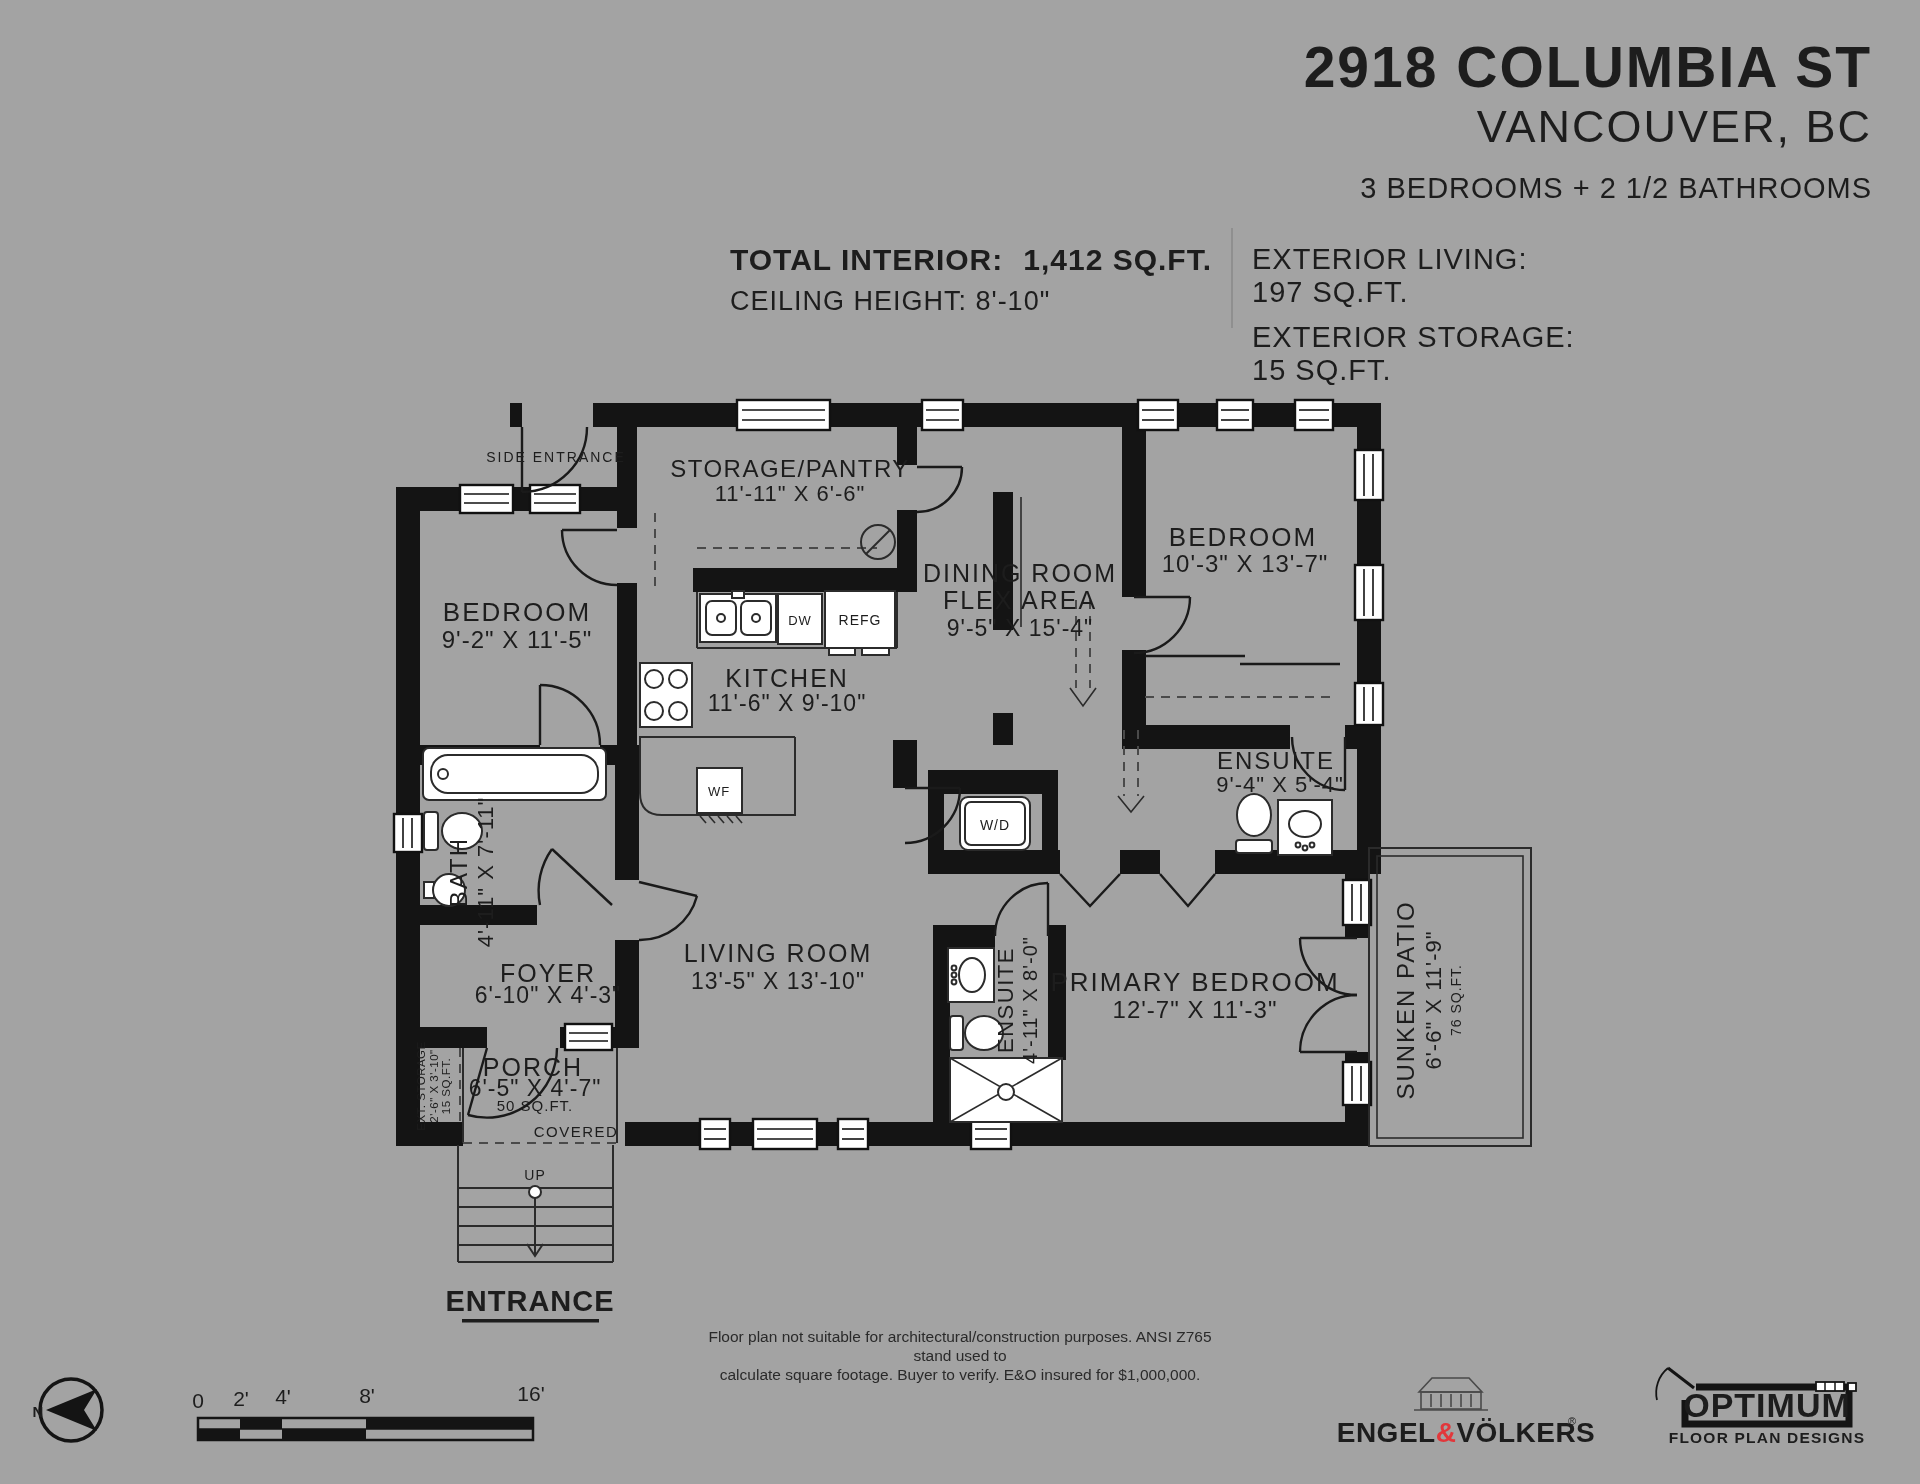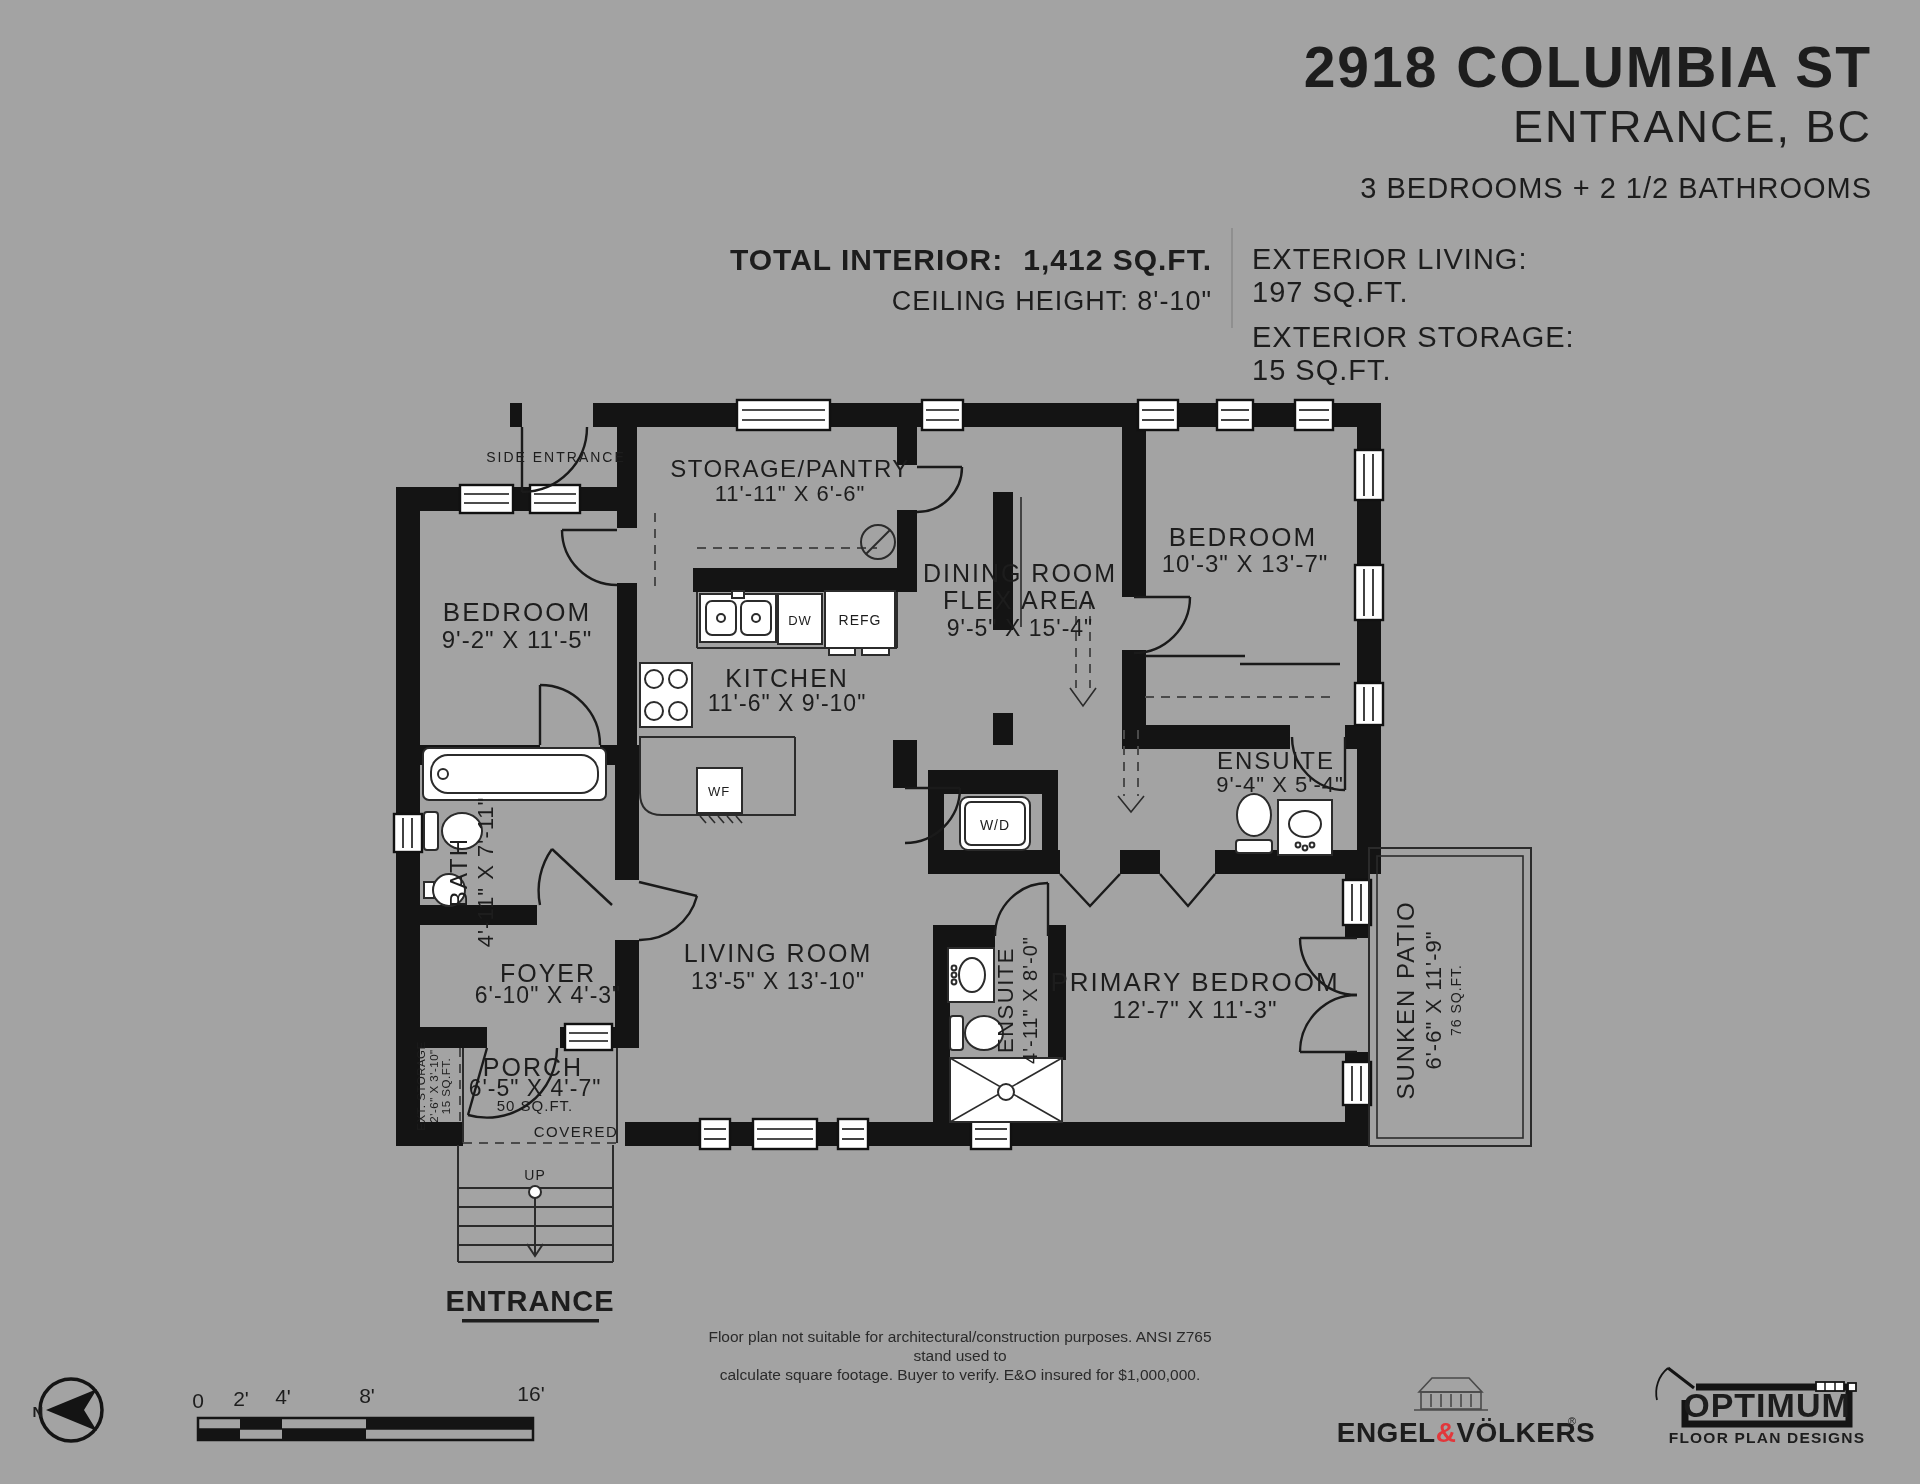--- a/index.html
+++ b/index.html
@@ -4,21 +4,21 @@
 <title>2918 COLUMBIA ST</title>
 <style>
   html,body{margin:0;padding:0;background:#fff;}
   #page{position:relative;width:1920px;height:1484px;background:#a3a3a3;overflow:hidden;
         font-family:"Liberation Sans","DejaVu Sans",sans-serif;color:#1d1d1d;}
   .abs{position:absolute;}
   
   #address{right:48px;top:34px;font-size:57px;font-weight:700;letter-spacing:2px;text-align:right;}
   #city{right:48px;top:101px;font-size:45px;font-weight:400;letter-spacing:2px;text-align:right;}
   #summary{right:48px;top:172px;font-size:29px;font-weight:400;letter-spacing:1px;}
-  #stats-left{right:708px;top:243px;text-align:right;}
+  #stats-left{right:708px;top:243px;text-align:left;}
   #stats-left .l1{font-size:30px;font-weight:700;letter-spacing:1px;}
   #stats-left .l1 .gap{display:inline-block;width:20px;}
   #stats-left .l2{font-size:27px;font-weight:400;margin-top:9px;letter-spacing:1px;}
   #divider{left:1231px;top:228px;width:2px;height:100px;background:#8f8f8f;}
   #stats-right{left:1252px;top:243px;width:620px;font-size:29px;letter-spacing:1px;}
   #stats-right .row{display:flex;justify-content:space-between;flex-direction:column;}
   #stats-right .row+.row{margin-top:12px;}
   
   #disclaimer{left:697px;top:1327px;width:526px;text-align:center;font-size:15.5px;
               line-height:19px;color:#2a2a2a;}
@@ -32,21 +32,21 @@
   .win{fill:#fff;stroke:#111;stroke-width:2.4;}
   .winln{stroke:#111;stroke-width:1.6;}
   .fix{stroke:#2b2b2b;stroke-width:2;fill:#fff;}
 </style>
 </head>
 <body>
 
 <div id="page">
 
   <div class="abs" id="address">2918 COLUMBIA ST</div>
-  <div class="abs" id="city">ENTRANCE, BC</div>
+  <div class="abs" id="city">VANCOUVER, BC</div>
   <div class="abs" id="summary">3 BEDROOMS + 2 1/2 BATHROOMS</div>
 
   <div class="abs" id="stats-left">
     <div class="l1">
       <span>TOTAL INTERIOR:</span><span class="gap"></span><span>1,412 SQ.FT.</span>
     </div>
     <div class="l2">CEILING HEIGHT: 8'-10"</div>
   </div>
   <div class="abs" id="divider"></div>
   <div class="abs" id="stats-right">

